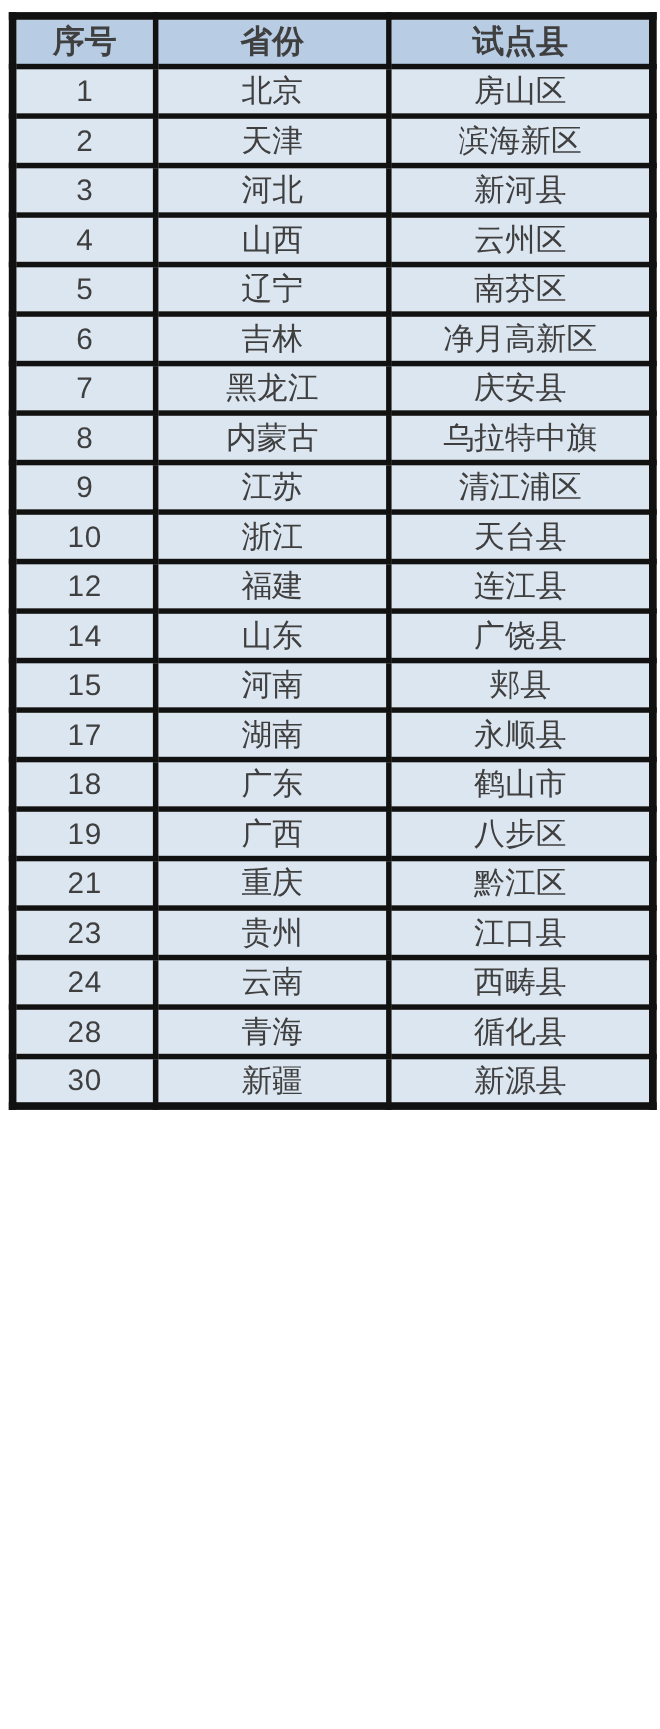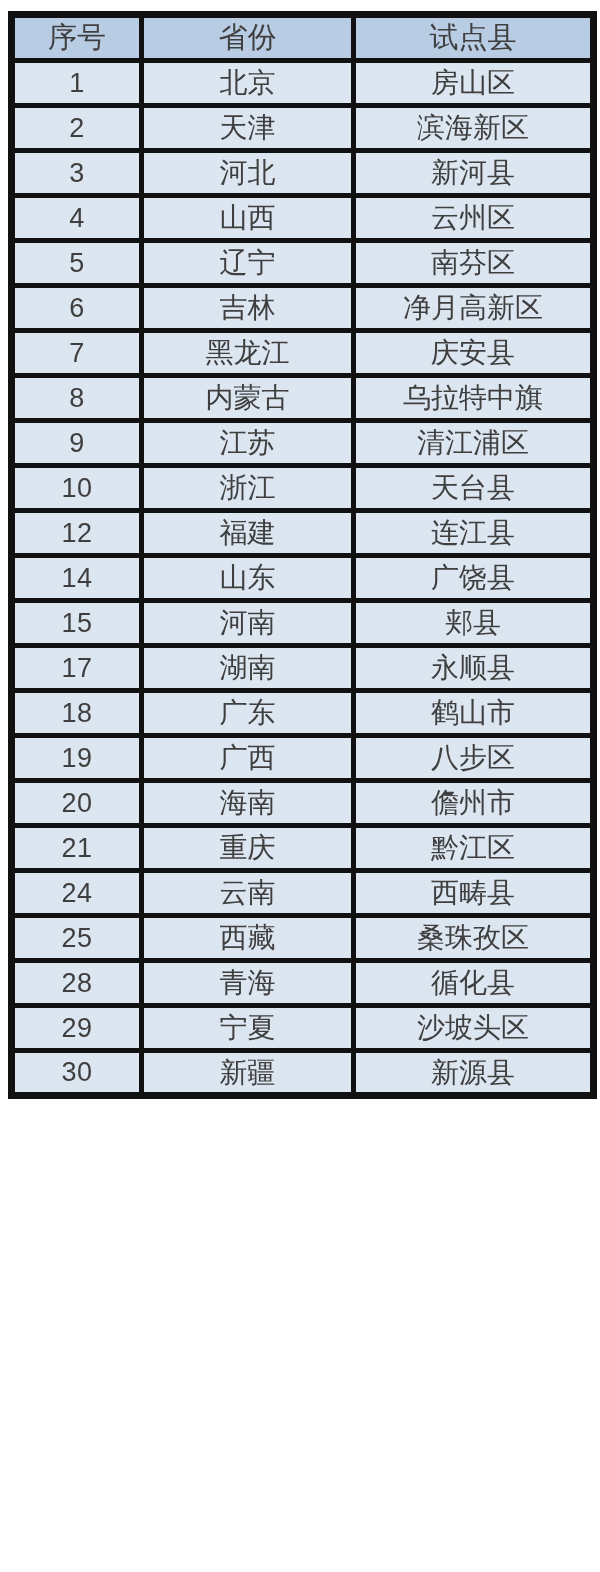--- a/index.html
+++ b/index.html
@@ -39,21 +39,21 @@
     padding: 0;
     text-align: center;
     vertical-align: middle;
     color: var(--text-color);
     overflow: hidden;
     white-space: nowrap;
   }
   table.pilot-table th {
     background: var(--header-bg);
     font-size: 29px;
-    font-weight: 400;
+    font-weight: 700;
   }
   table.pilot-table td {
     background: var(--row-bg);
     font-size: 28px;
     font-weight: 400;
   }
   table.pilot-table td.cell-index {
     font-size: 27px;
     letter-spacing: 0.5px;
   }
@@ -150,48 +150,38 @@
           <td class="cell-index">18</td>
           <td class="cell-province">广东</td>
           <td class="cell-county">鹤山市</td>
         </tr>
         <tr>
           <td class="cell-index">19</td>
           <td class="cell-province">广西</td>
           <td class="cell-county">八步区</td>
         </tr>
         <tr>
-          <td class="cell-index">20</td>
-          <td class="cell-province">海南</td>
-          <td class="cell-county">儋州市</td>
-        </tr>
-        <tr>
           <td class="cell-index">21</td>
           <td class="cell-province">重庆</td>
           <td class="cell-county">黔江区</td>
+        </tr>
+        <tr>
+          <td class="cell-index">23</td>
+          <td class="cell-province">贵州</td>
+          <td class="cell-county">江口县</td>
         </tr>
         <tr>
           <td class="cell-index">24</td>
           <td class="cell-province">云南</td>
           <td class="cell-county">西畴县</td>
         </tr>
         <tr>
-          <td class="cell-index">25</td>
-          <td class="cell-province">西藏</td>
-          <td class="cell-county">桑珠孜区</td>
-        </tr>
-        <tr>
           <td class="cell-index">28</td>
           <td class="cell-province">青海</td>
           <td class="cell-county">循化县</td>
-        </tr>
-        <tr>
-          <td class="cell-index">29</td>
-          <td class="cell-province">宁夏</td>
-          <td class="cell-county">沙坡头区</td>
         </tr>
         <tr>
           <td class="cell-index">30</td>
           <td class="cell-province">新疆</td>
           <td class="cell-county">新源县</td>
         </tr>
       </tbody>
   </table>
 </div>
 

